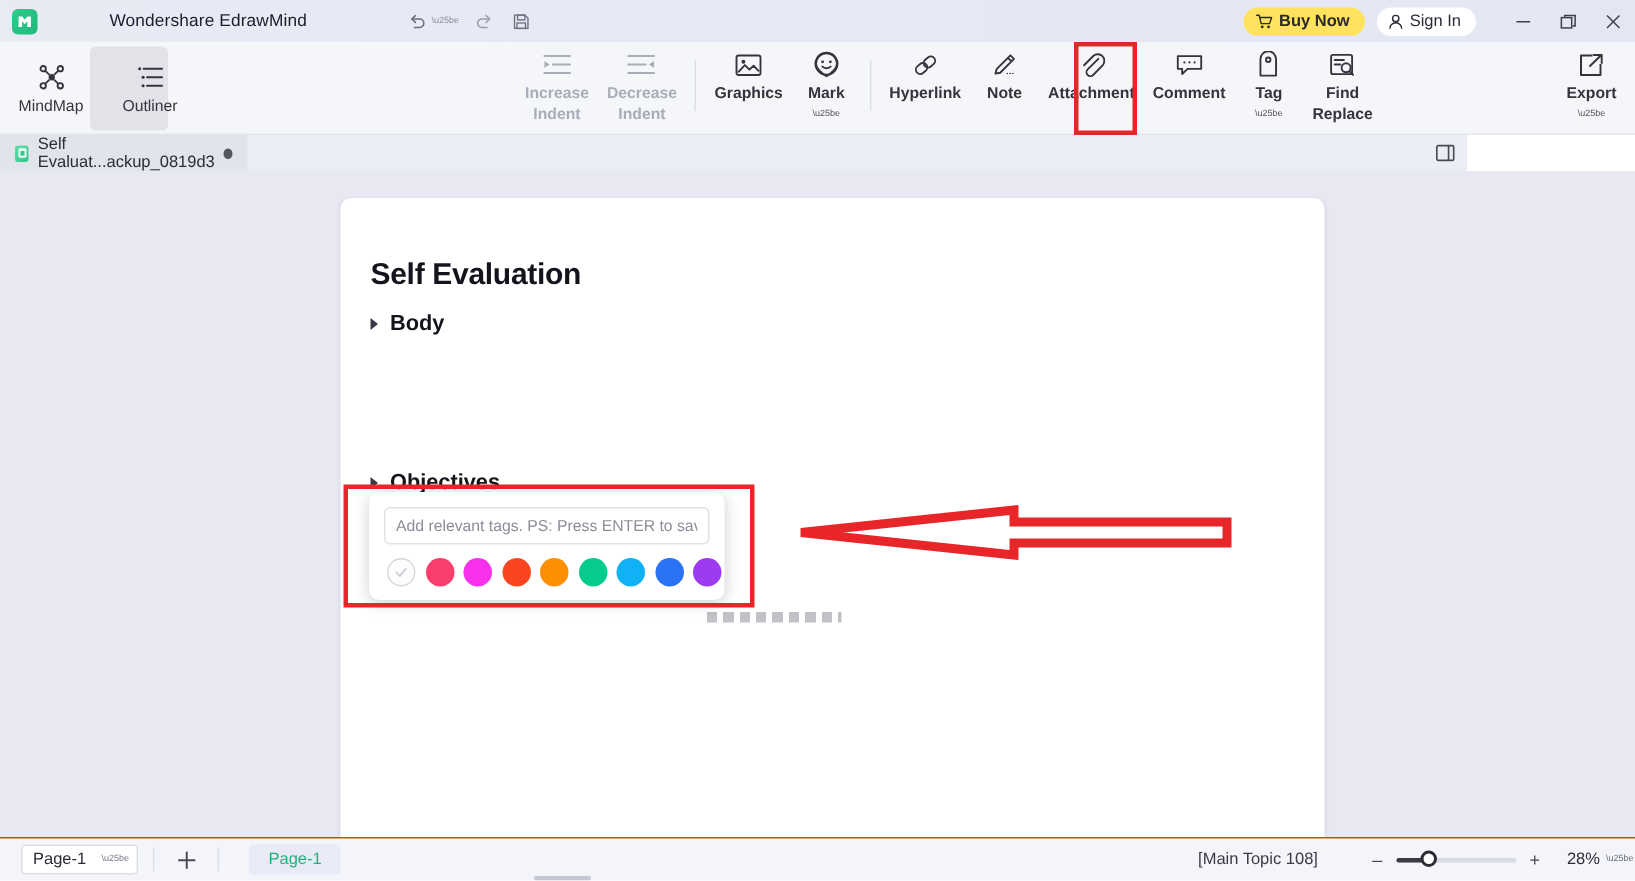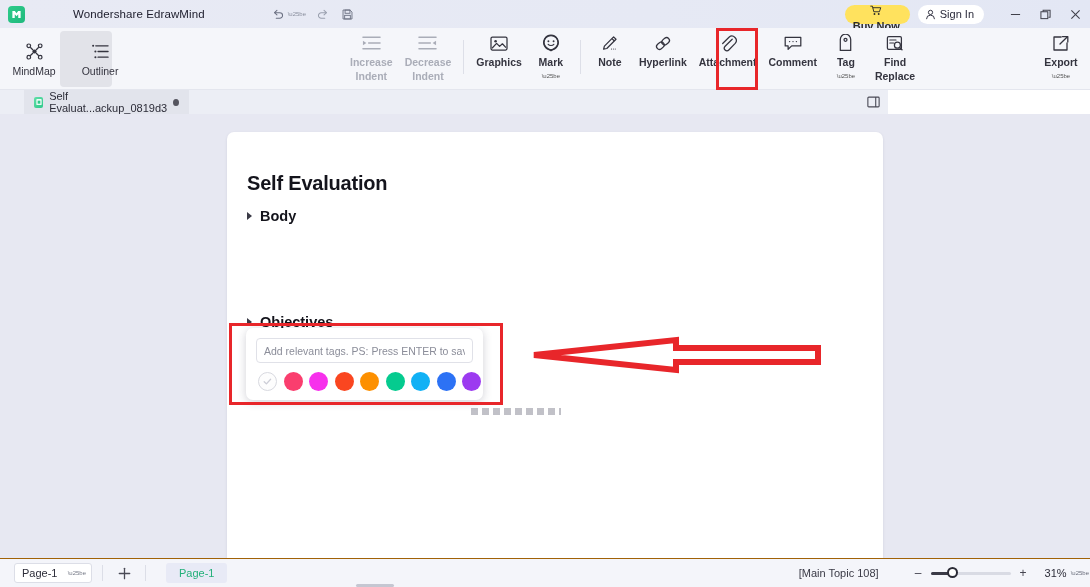--- a/index.html
+++ b/index.html
@@ -33,21 +33,21 @@
     width: 22px; height: 20px; display: flex; align-items: center; justify-content: center;
     color: #6a6f80; font-size: 13px; cursor: default;
   }
   .tb-caret { font-size: 6px; color: #8a8f9e; margin-left: -3px; margin-right: 4px; }
   .titlebar-right {
     margin-left: auto; display: flex; align-items: center; height: 28px;
   }
   .buy-now {
     background: #ffe25e; border-radius: 11px; height: 19px;
     display: flex; align-items: center; padding: 0 10px 0 8px; gap: 4px;
-    font-size: 11px; font-weight: bold; color: #2a2a2a; cursor: pointer; flex-direction: column;
+    font-size: 11px; font-weight: bold; color: #2a2a2a; cursor: pointer;
   }
   .sign-in {
     margin-left: 8px; background: #ffffff; border-radius: 11px; height: 19px;
     display: flex; align-items: center; padding: 0 10px 0 7px; gap: 4px;
     font-size: 11px; color: #2a2a3a; cursor: pointer;
   }
   .win-btns { display: flex; margin-left: 16px; }
   .win-btn {
     width: 30px; height: 28px; display: flex; align-items: center; justify-content: center;
     font-size: 12px; color: #40404a; cursor: pointer;
@@ -86,22 +86,22 @@
   .rb-right { position: absolute; right: 6px; top: 0; display: flex; height: 62px; }
 
   
   .hl-tag {
     position: absolute; left: 716px; top: 28px; width: 42px; height: 62px;
     border: 3px solid #e8262a; pointer-events: none; z-index: 30;
   }
 
   
   .tabstrip {
-    position: absolute; left: 0; top: 90px; width: 888px; height: 24px;
-    background: #eceef5; display: flex; align-items: stretch; padding-left: 24px;
+    position: absolute; left: 0; top: 90px; width: 978px; height: 24px;
+    background: #eceef5; display: flex; align-items: stretch;
   }
   .doctab {
     display: flex; align-items: center; gap: 6px; padding: 0 10px;
     background: #e2e4ec; font-size: 11px; color: #2c2c38; cursor: pointer; max-width: 165px;
   }
   .doctab .ft-ico {
     width: 11px; height: 11px; border-radius: 2px;
     background: linear-gradient(135deg,#62dfa8,#2fc98a);
     display: flex; align-items: center; justify-content: center;
   }
@@ -377,40 +377,40 @@
         </span>
         <span class="lbl">Mark</span>
         <span class="caret">\u25be</span>
       </div>
 
       <div class="rb-sep"></div>
 
       <div class="rb-c-item">
         <span class="ic">
           <svg width="18" height="17" viewBox="0 0 18 17">
+              <g transform="rotate(-40 9 8.5)">
+                <rect x="1.5" y="5.6" width="8.2" height="5.8" rx="2.9" fill="none" stroke="#34343f" stroke-width="1.25"></rect>
+                <rect x="8.3" y="5.6" width="8.2" height="5.8" rx="2.9" fill="none" stroke="#34343f" stroke-width="1.25"></rect>
+              </g>
+            </svg>
+        </span>
+        <span class="lbl">Hyperlink</span>
+      </div>
+
+      <div class="rb-c-item">
+        <span class="ic">
+          <svg width="18" height="17" viewBox="0 0 18 17">
               <path d="M3.4 13.6 L12.6 4.4 L15 6.8 L5.8 16 L2.6 16.6 Z" fill="none" stroke="#34343f" stroke-width="1.25" stroke-linejoin="round" transform="translate(0,-2.5)"></path>
               <line x1="11" y1="3.6" x2="13.4" y2="6" stroke="#34343f" stroke-width="1.25"></line>
               <circle cx="10.5" cy="14" r=".55" fill="#34343f"></circle>
               <circle cx="12.4" cy="14" r=".55" fill="#34343f"></circle>
               <circle cx="14.3" cy="14" r=".55" fill="#34343f"></circle>
             </svg>
         </span>
         <span class="lbl">Note</span>
-      </div>
-
-      <div class="rb-c-item">
-        <span class="ic">
-          <svg width="18" height="17" viewBox="0 0 18 17">
-              <g transform="rotate(-40 9 8.5)">
-                <rect x="1.5" y="5.6" width="8.2" height="5.8" rx="2.9" fill="none" stroke="#34343f" stroke-width="1.25"></rect>
-                <rect x="8.3" y="5.6" width="8.2" height="5.8" rx="2.9" fill="none" stroke="#34343f" stroke-width="1.25"></rect>
-              </g>
-            </svg>
-        </span>
-        <span class="lbl">Hyperlink</span>
       </div>
 
       <div class="rb-c-item">
         <span class="ic">
           <svg width="18" height="17" viewBox="0 0 18 17">
               <path d="M13.2 4.2 L6.1 11.3 a2.6 2.6 0 0 0 3.7 3.7 L16.2 8.4 a4.4 4.4 0 0 0 -6.2 -6.2 L3.7 8.5" fill="none" stroke="#34343f" stroke-width="1.25" stroke-linecap="round"></path>
             </svg>
         </span>
         <span class="lbl">Attachment</span>
       </div>
@@ -556,19 +556,19 @@
     <div class="sb-right">
       <span class="topic-info">[Main Topic 108]</span>
       <div class="zoom-ctl">
         <span class="zm-btn">–</span>
         <div class="zoom-track">
           <div class="zoom-fill"></div>
           <div class="zoom-knob"></div>
         </div>
         <span class="zm-btn">+</span>
       </div>
-      <span class="zoom-pct">31%</span>
+      <span class="zoom-pct">28%</span>
       <span class="zoom-caret">\u25be</span>
     </div>
   </div>
 
   <div class="scroll-nub"></div>
 </div>
 
 </body></html>

